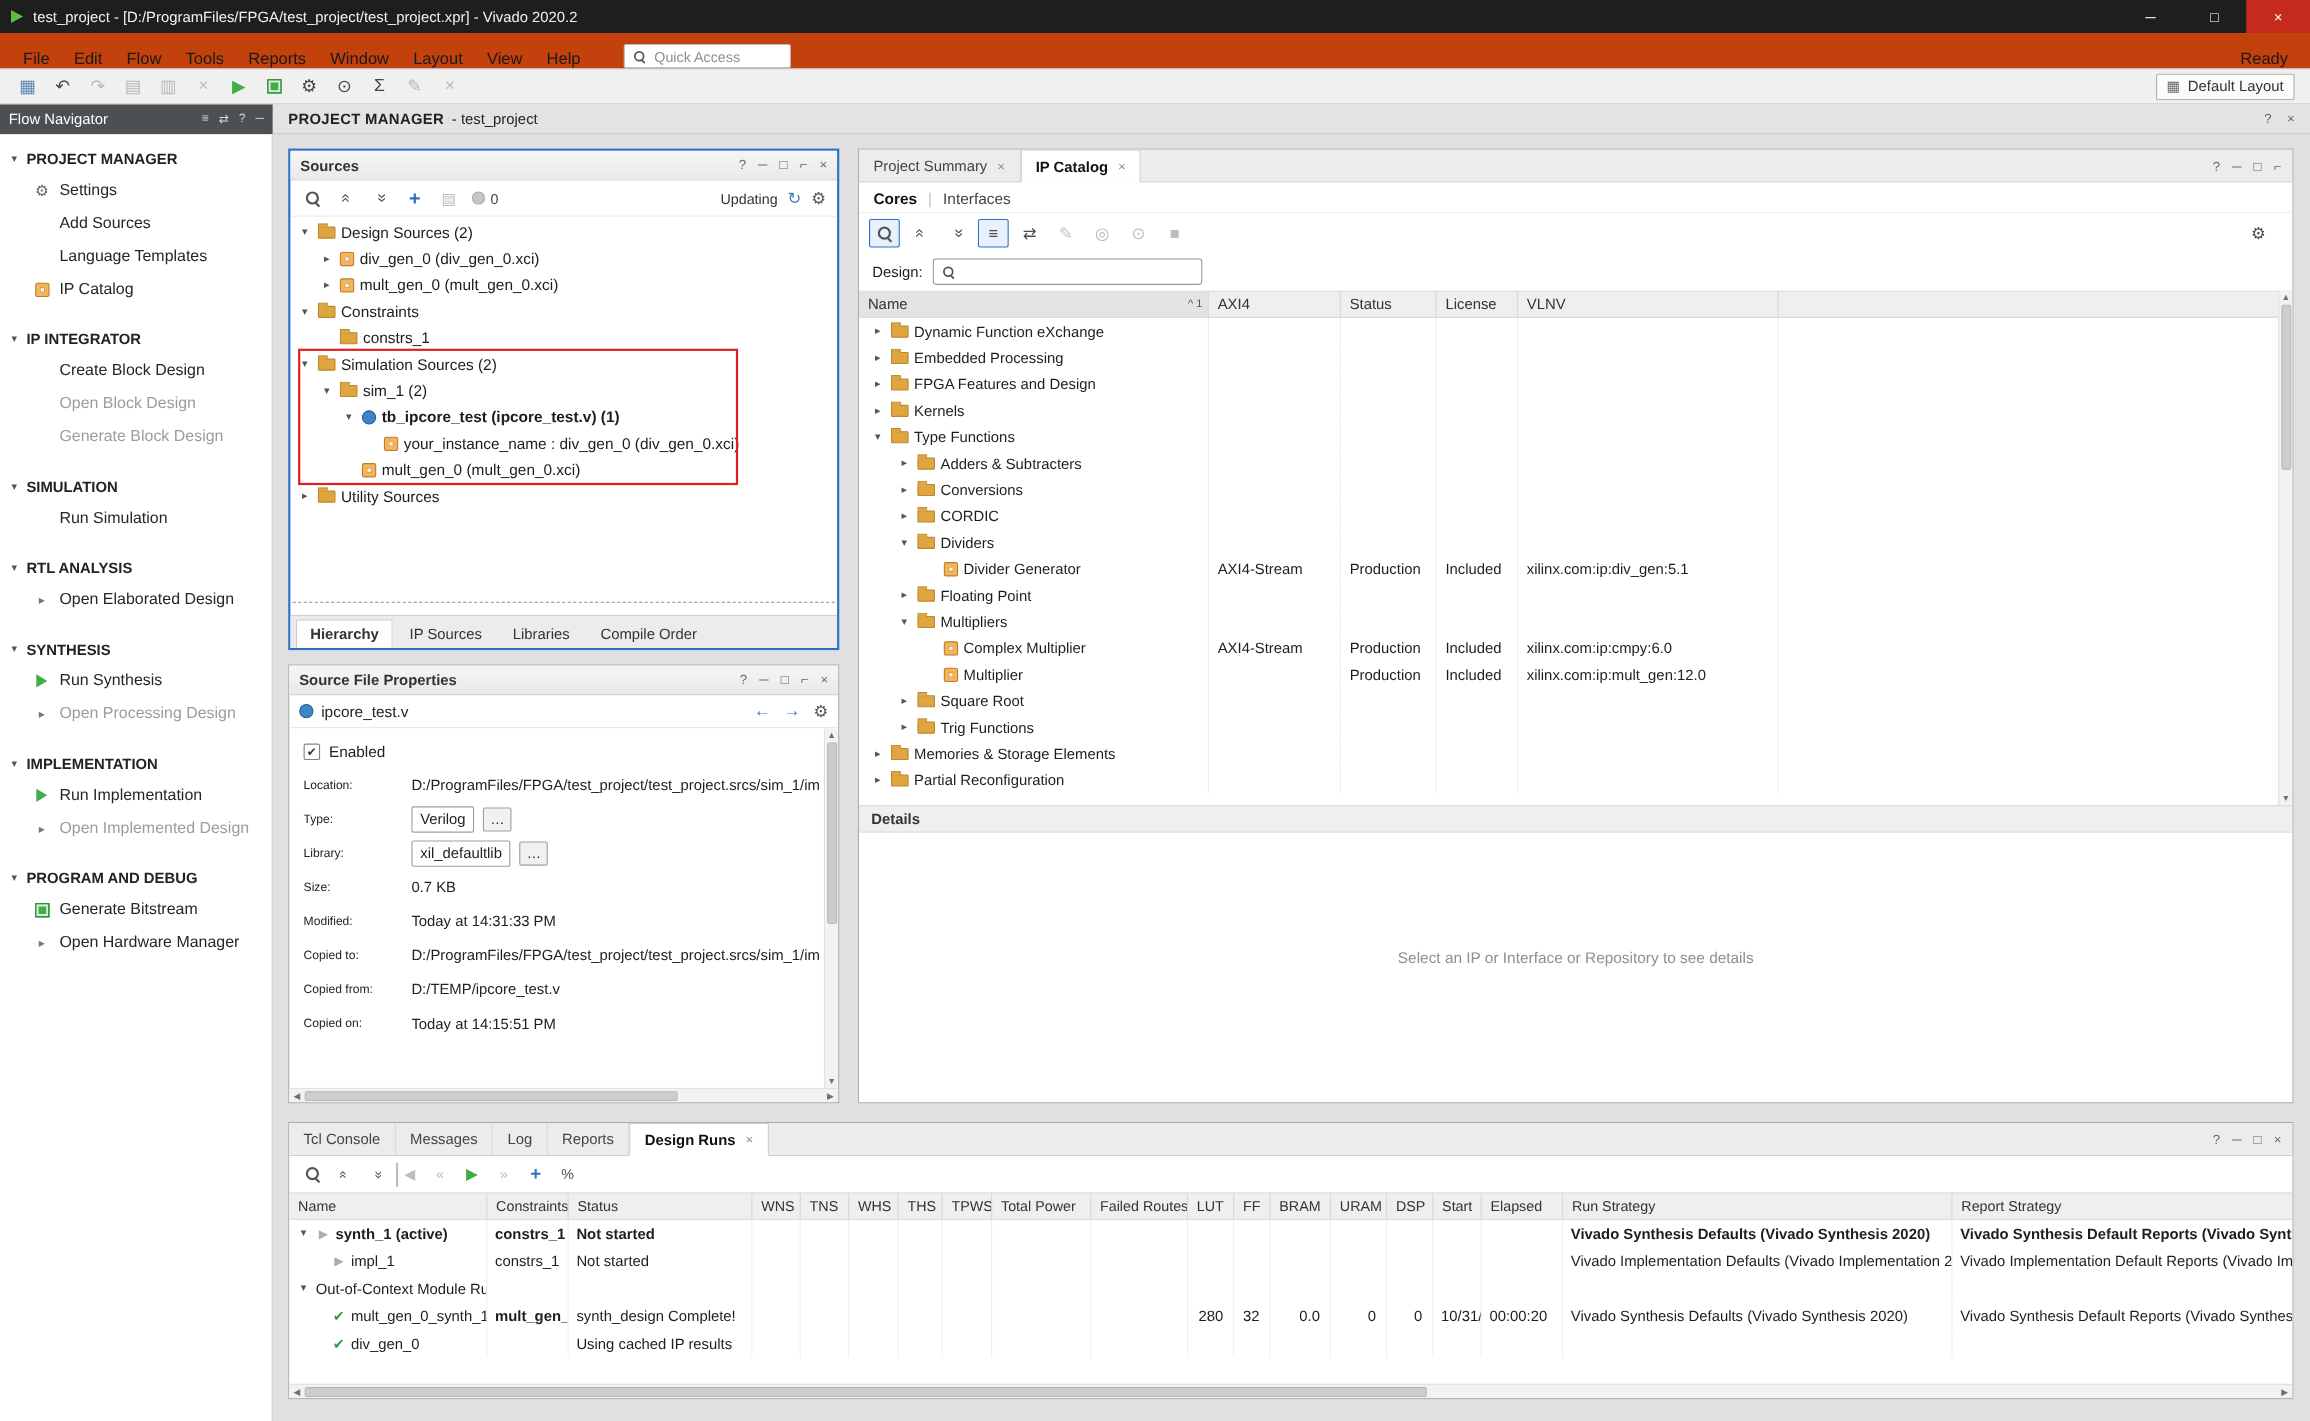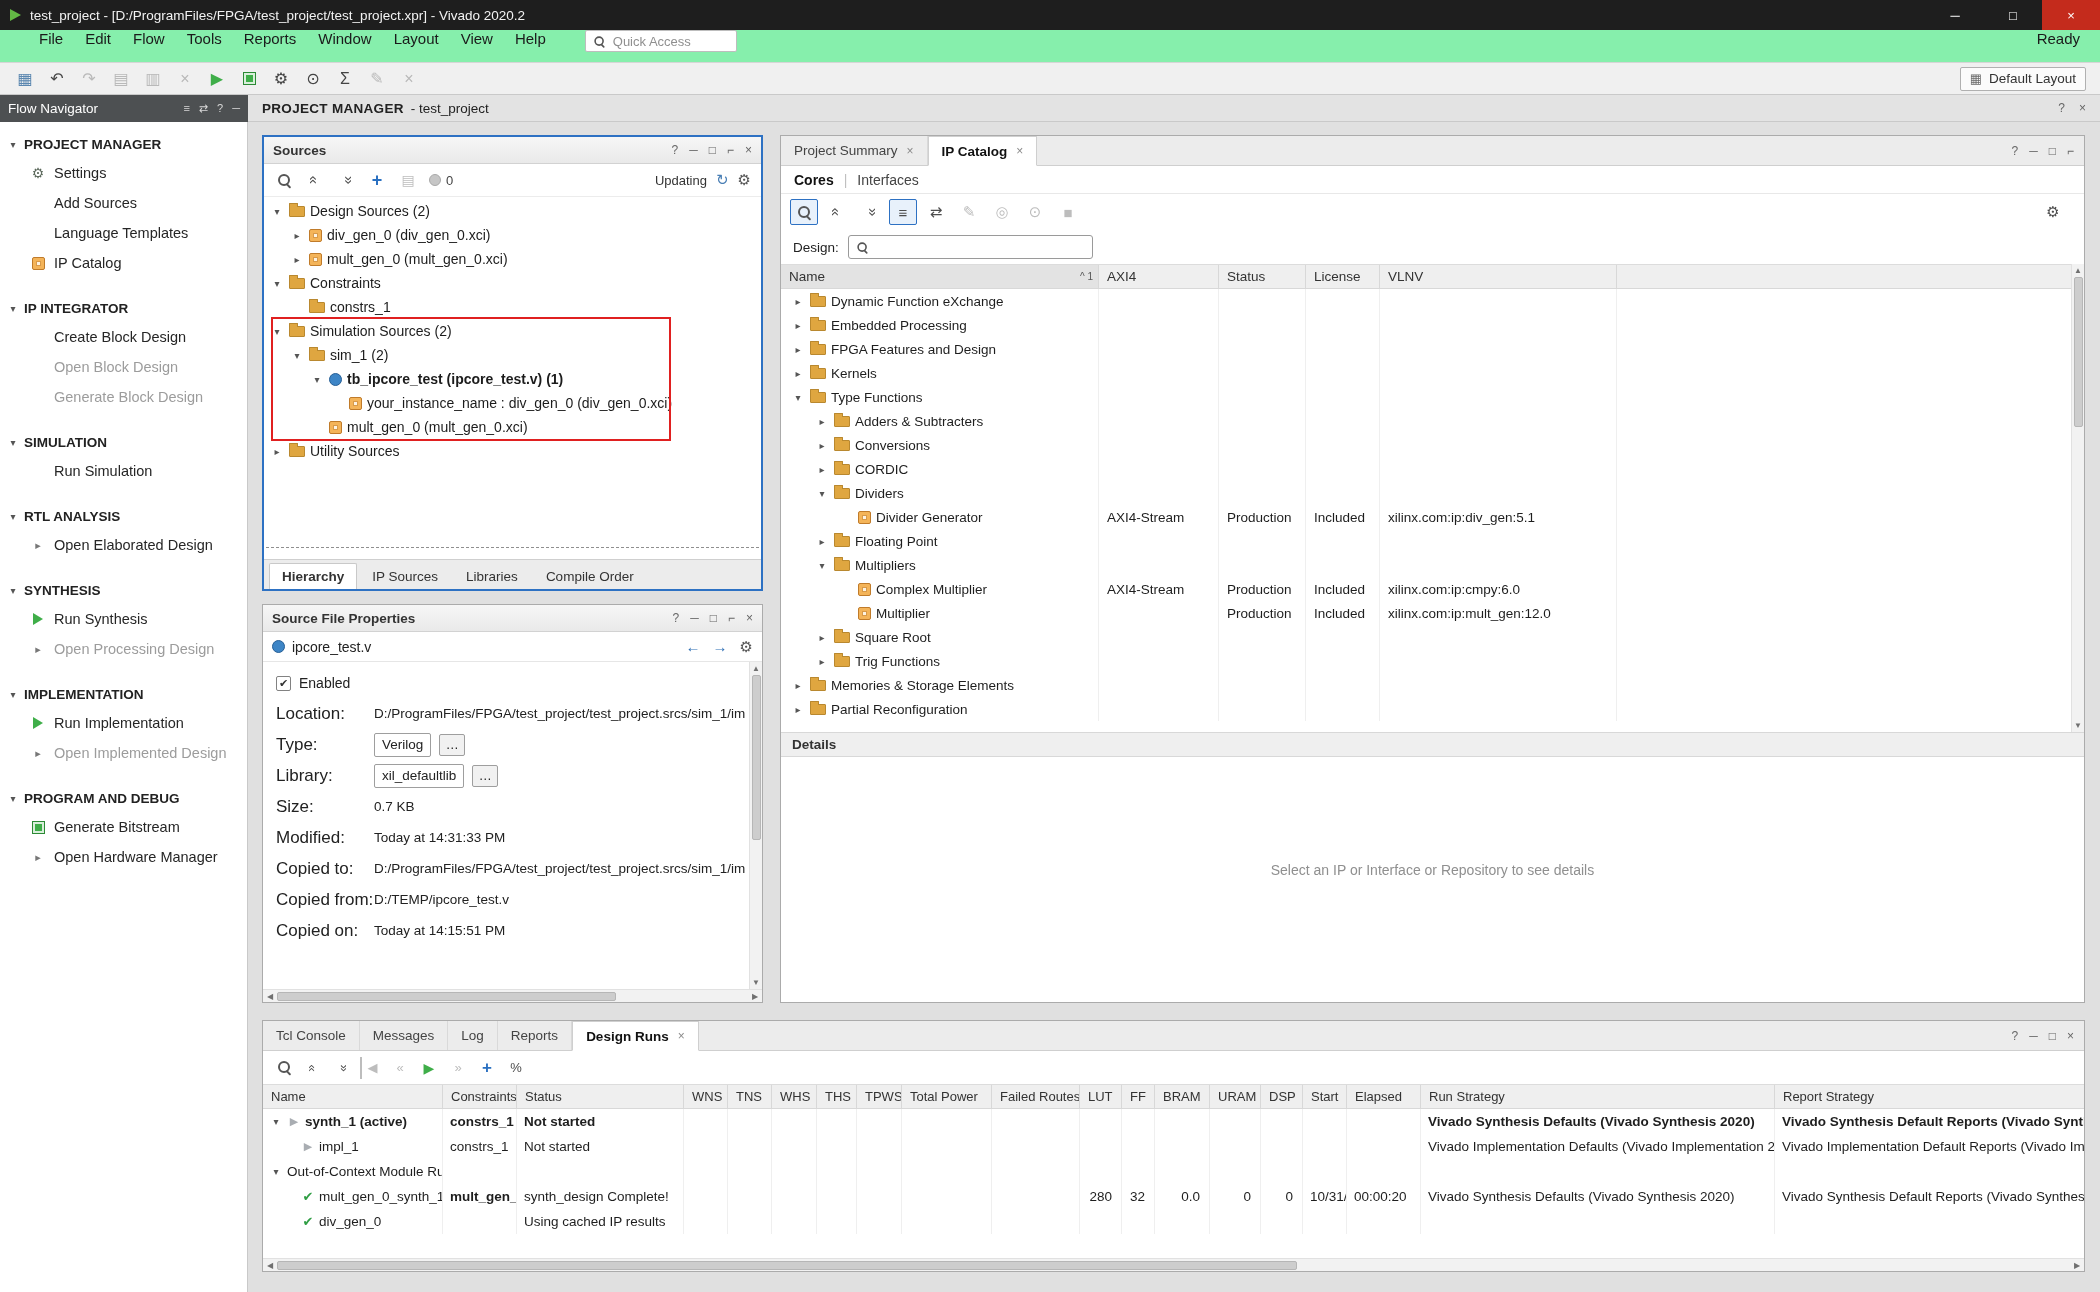--- a/index.html
+++ b/index.html
@@ -9,21 +9,21 @@
 
   
   .titlebar{height:30px;background:#1e1e1e;color:#fff;display:flex;align-items:center;padding-left:10px;gap:9px;flex:none}
   .vlogo{width:0;height:0;border-top:6px solid transparent;border-bottom:6px solid transparent;border-left:11px solid #63b945}
   .title-text{font-size:13.5px;color:#f2f2f2;white-space:nowrap}
   .win-controls{margin-left:auto;display:flex;height:100%}
   .winbtn{width:58px;height:100%;display:flex;align-items:center;justify-content:center;font-size:13px;color:#fff;cursor:pointer}
   .winbtn.close{background:#c42b1c}
 
   
-  .menubar{height:33px;background:#86efac;border-bottom:1px solid #d6d6d6;display:flex;align-items:flex-start;padding-left:28px;flex:none}
+  .menubar{height:33px;background:#c2410c;border-bottom:1px solid #d6d6d6;display:flex;align-items:flex-end;padding-left:10px;flex:none}
   .menu-items{display:flex}
   .menu-item{padding:0 11px;font-size:15px;color:#1a1a1a;cursor:pointer}
   .quick-access{margin-left:28px;width:152px;height:22px;background:#fff;border:1px solid #bdbdbd;border-radius:2px;display:flex;align-items:center;gap:6px;padding:0 6px}
   .qa-text{color:#8f8f8f;font-size:13px}
   .ready{margin-left:auto;margin-right:20px;font-size:15px;color:#1a1a1a}
 
   
   .toolbar{height:32px;background:#f0f0f0;border-bottom:1px solid #c9c9c9;display:flex;align-items:center;padding-left:10px;gap:2px;flex:none}
   .tbtn{width:30px;height:26px;display:flex;align-items:center;justify-content:center;font-size:16px;color:#454545;cursor:pointer}
   .tbtn.dis{color:#b9b9b9;cursor:default}
@@ -107,21 +107,21 @@
   #props-panel{left:14px;top:482px;width:501px;height:399px}
   .props-sub{height:30px;flex:none;display:flex;align-items:center;gap:7px;padding:0 9px;border-bottom:1px solid #e6e6e6}
   .file-name{font-size:14px;color:#222}
   .ps-icons{margin-left:auto;display:flex;gap:12px;align-items:center}
   .ps-arrow{color:#2f6fb5;font-size:15px;cursor:pointer}
   .props-zone{flex:1;display:flex;overflow:hidden}
   .props-body{flex:1;padding:6px 4px 0 13px;overflow:hidden}
   .prop-enabled{height:30px;display:flex;align-items:center;gap:8px;font-size:14px}
   .cb{width:15px;height:15px;border:1px solid #828282;background:#fff;display:flex;align-items:center;justify-content:center;font-size:11px;color:#333;cursor:pointer;border-radius:2px}
   .prop-row{height:31px;display:flex;align-items:center;white-space:nowrap;overflow:hidden}
-  .prop-label{width:98px;flex:none;font-size:17px;color:#222}
+  .prop-label{width:98px;flex:none;font-size:11px;color:#222}
   .prop-value{font-size:13.5px;color:#222;overflow:hidden}
   .ibox{height:24px;border:1px solid #9e9e9e;background:#fff;padding:0 7px;display:inline-flex;align-items:center;font-size:13.5px;border-radius:2px}
   .dots-btn{width:26px;height:22px;border:1px solid #9e9e9e;background:#f1f1f1;display:inline-flex;align-items:center;justify-content:center;margin-left:8px;font-size:13px;border-radius:2px;cursor:pointer}
 
   
   .vscroll{width:13px;flex:none;background:#f2f2f2;border-left:1px solid #e1e1e1;display:flex;flex-direction:column;align-items:center}
   .vscroll.abs{position:absolute;right:0;top:0;bottom:0}
   .vscroll .arr,.hscroll .arr{color:#707070;font-size:8px;display:flex;align-items:center;justify-content:center;cursor:pointer}
   .vscroll .arr{height:13px;width:100%}
   .vscroll .thumb{width:9px;background:#cdcdcd;border:1px solid #b6b6b6;border-radius:2px;flex:none;cursor:pointer}

